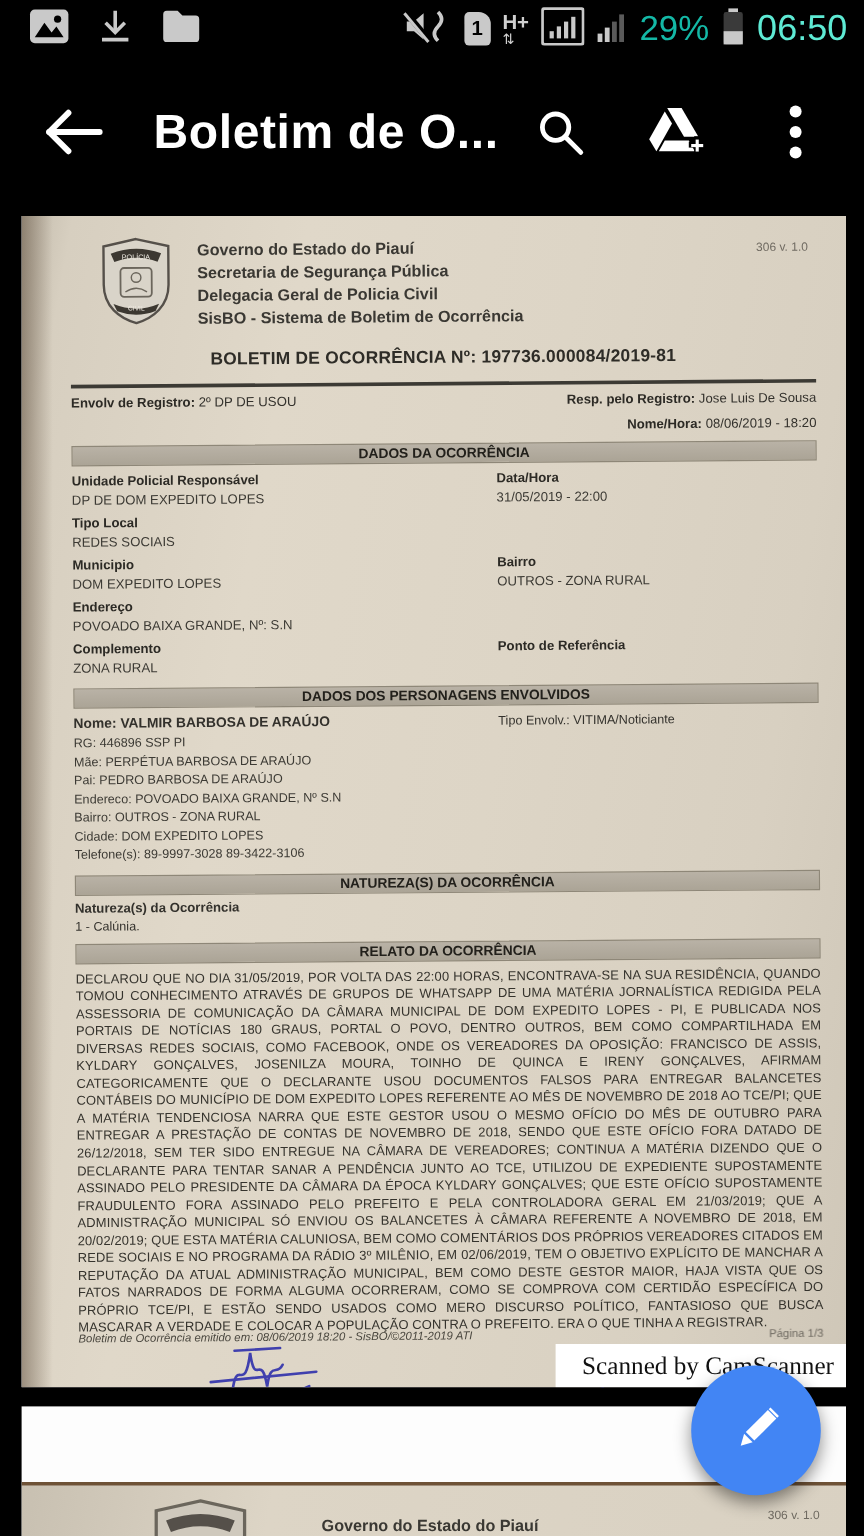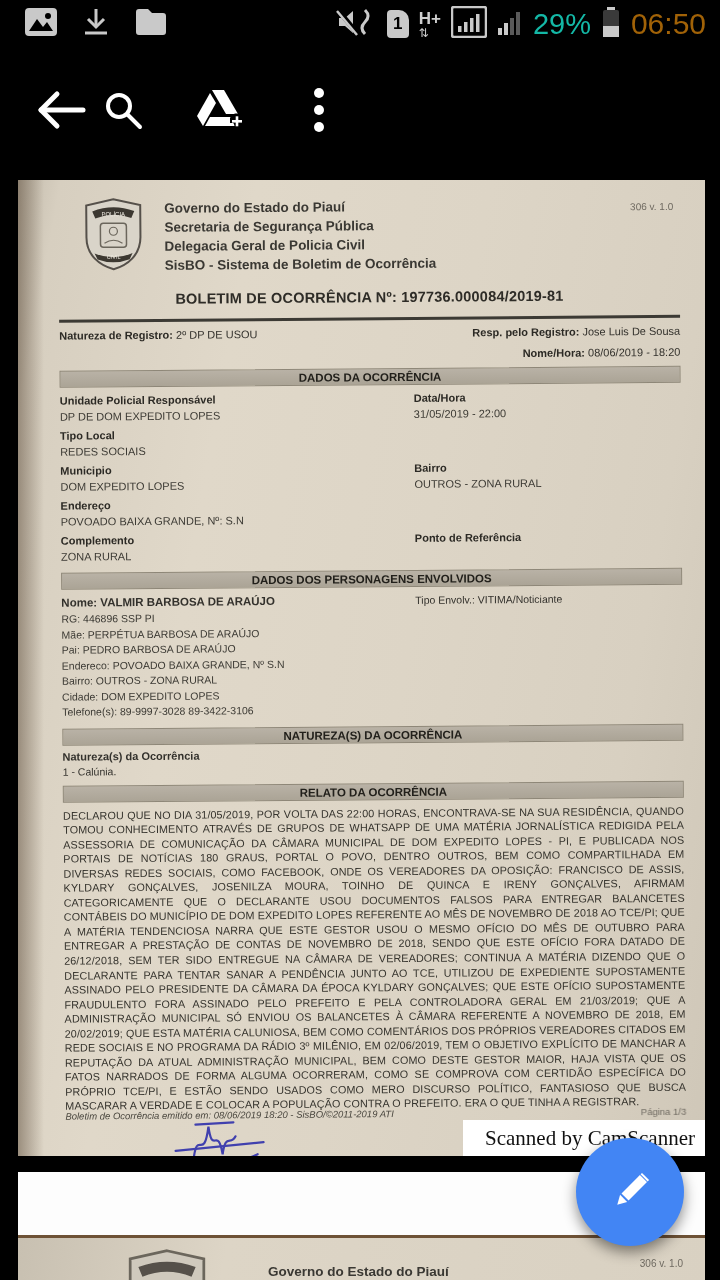--- a/index.html
+++ b/index.html
@@ -6,21 +6,21 @@
   html,body { background:#000; }
   body { font-family:"Liberation Sans", sans-serif; }
   .screen { position:relative; width:720px; height:1280px; background:#000; overflow:hidden; margin:0 auto; }
 
   
   .status-bar { position:absolute; top:0; left:0; width:720px; height:48px; background:#000;
     display:flex; align-items:center; padding:0 10px; color:#cfcfcf; }
   .sb-left { display:flex; align-items:center; gap:22px; padding-left:14px; }
   .sb-right { margin-left:auto; display:flex; align-items:center; gap:10px; padding-right:4px; }
   .sb-text { font-size:29px; color:#14b8a6; letter-spacing:0; }
-  .sb-time { font-size:30px; color:#a16207; }
+  .sb-time { font-size:30px; color:#5eead4; }
   .sim-badge { width:22px; height:28px; background:#c9c9c9; border-radius:4px 10px 4px 4px;
     display:flex; align-items:center; justify-content:center; color:#000; font-size:17px; font-weight:bold; }
   .hplus { display:flex; flex-direction:column; align-items:flex-start; line-height:1; }
   .hplus .t { font-size:17px; font-weight:bold; color:#cfcfcf; }
   .hplus .a { font-size:12px; color:#cfcfcf; letter-spacing:-1px; }
 
   
   .app-bar { position:absolute; top:48px; left:0; width:720px; height:124px; background:#000;
     display:flex; align-items:center; padding:0 26px; }
   .back-btn { width:70px; height:70px; display:flex; align-items:center; justify-content:center; }
@@ -168,20 +168,21 @@
     </div>
   </div>
 
   <div class="app-bar">
     <div class="back-btn">
       <svg width="56" height="44" viewBox="0 0 56 44" fill="none" stroke="#fff" stroke-width="5" stroke-linecap="round" stroke-linejoin="round">
           <path d="M50 22 H8"></path>
           <path d="M24 6 L8 22 L24 38"></path>
         </svg>
     </div>
+    <div class="app-title">Boletim de O...</div>
     <div class="ab-actions">
       <div class="ab-icon">
         <svg width="44" height="44" viewBox="0 0 44 44" fill="none" stroke="#fff" stroke-width="4">
             <circle cx="18" cy="18" r="11"></circle>
             <path d="M27 27 L39 39" stroke-linecap="round"></path>
           </svg>
       </div>
       <div class="ab-icon">
         <svg width="52" height="48" viewBox="0 0 52 48">
             <path d="M17 4 h12 l14 24 h-12 Z" fill="#fff"></path>
@@ -227,21 +228,21 @@
             <div>SisBO - Sistema de Boletim de Ocorrência</div>
           </div>
           <div class="version-tag">306 v. 1.0</div>
         </div>
 
         <div class="bo-title">BOLETIM DE OCORRÊNCIA Nº: 197736.000084/2019-81</div>
 
         <div class="top-rule"></div>
 
         <div class="reg-row">
-          <span><span class="lbl">Natureza de Registro:</span> <span>2º DP DE USOU</span></span>
+          <span><span class="lbl">Envolv de Registro:</span> <span>2º DP DE USOU</span></span>
           <span><span class="lbl">Resp. pelo Registro:</span> <span>Jose Luis De Sousa</span></span>
         </div>
         <div class="reg-dh">
           <span class="lbl">Nome/Hora:</span>
           <span>08/06/2019 - 18:20</span>
         </div>
 
         <div class="sec-bar">DADOS DA OCORRÊNCIA</div>
 
         <div class="fields">

